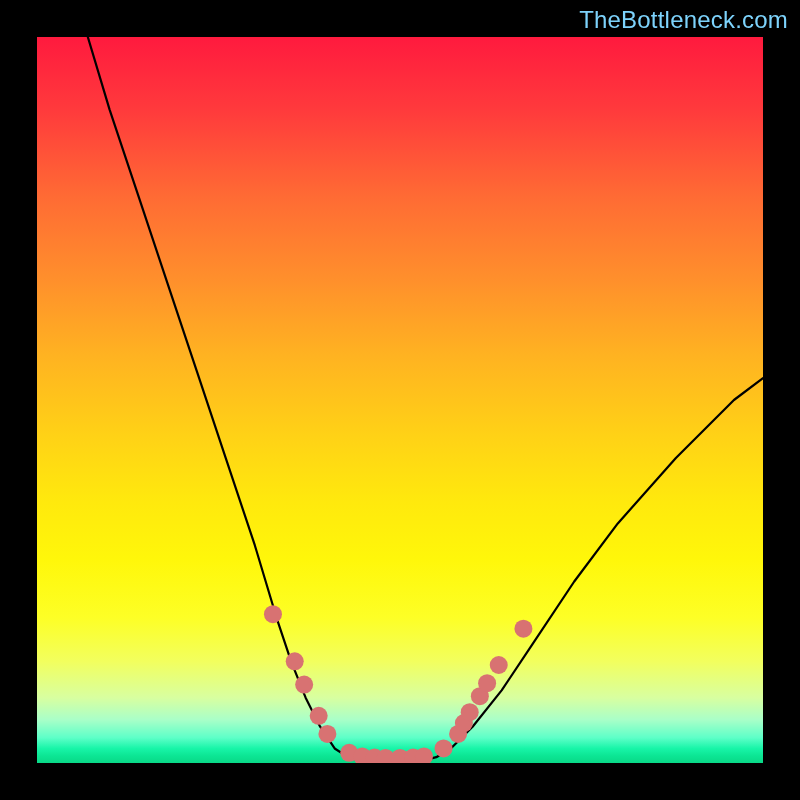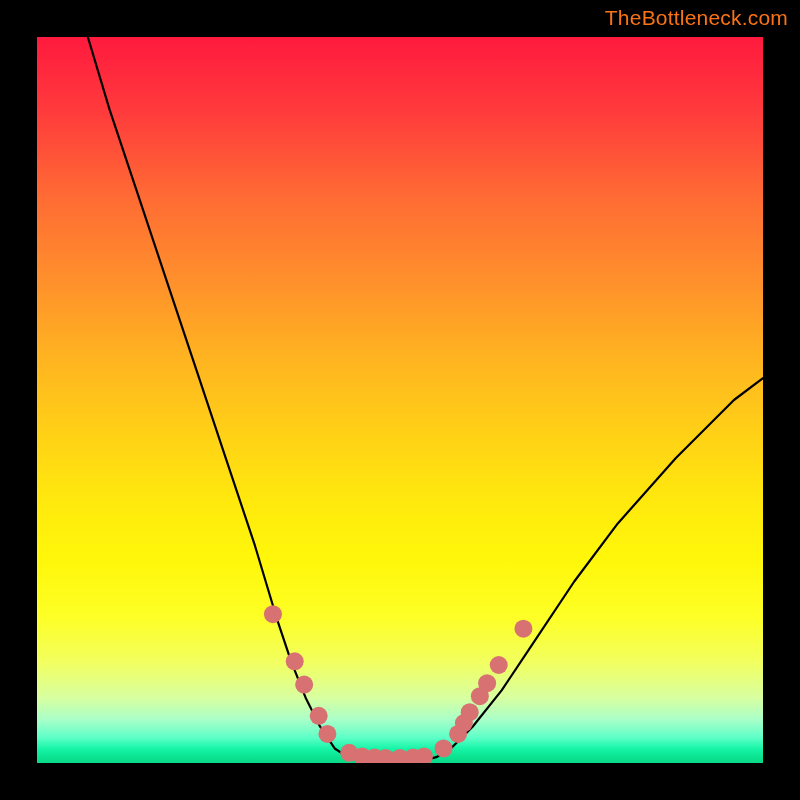--- a/index.html
+++ b/index.html
@@ -8,22 +8,22 @@
     height: 800px;
     background: #000;
     position: relative;
     font-family: Arial, sans-serif;
     overflow: hidden;
   }
   .watermark {
     position: absolute;
     top: 6px;
     right: 12px;
-    color: #f97316;
-    font-size: 21px;
+    color: #7dd3fc;
+    font-size: 24px;
     font-weight: 500;
     z-index: 10;
     letter-spacing: 0.2px;
   }
   .plot-area {
     position: absolute;
     left: 37px;
     top: 37px;
     width: 726px;
     height: 726px;

